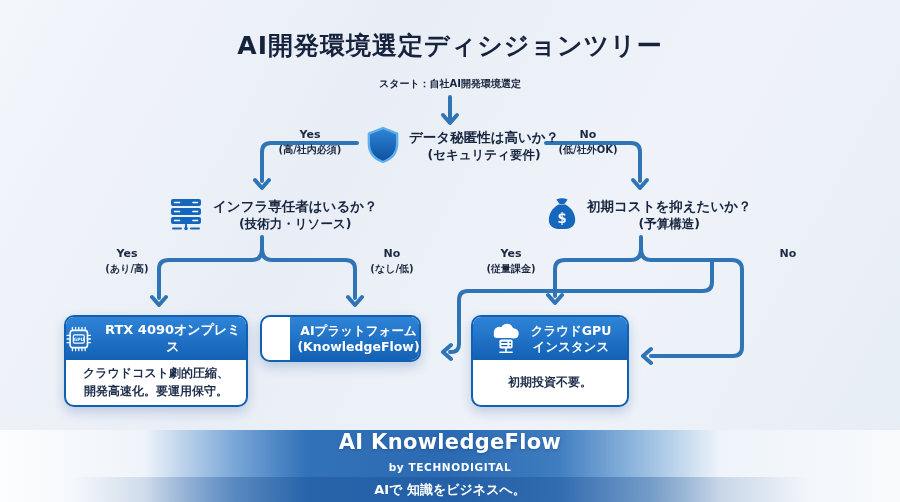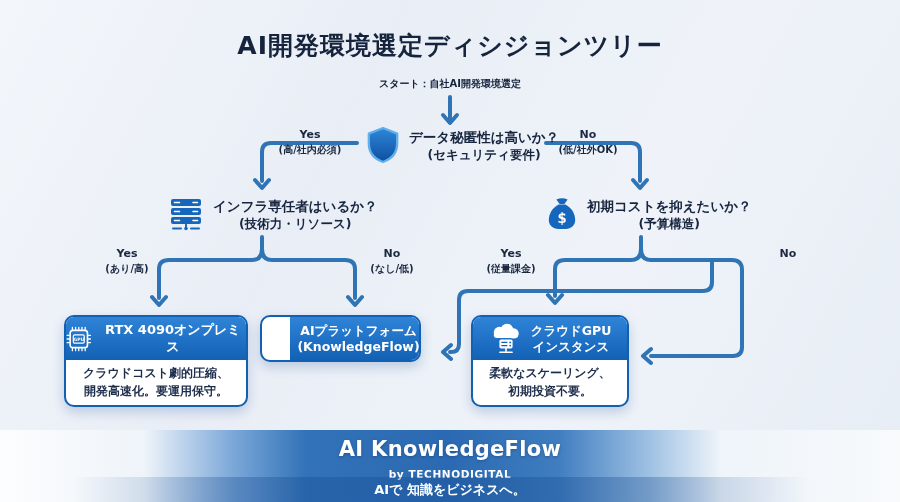--- a/index.html
+++ b/index.html
@@ -40,21 +40,21 @@
     height:45px; display:flex; flex-direction:column; justify-content:center;
     text-align:center; font-size:12px; font-weight:700; color:#1d2d4c; line-height:1.45;
   }
   .obox .bd span { display:block; }
   .footer {
     position:absolute; left:0; bottom:0; width:900px; height:72px;
     background:linear-gradient(90deg,#fcfdfe 0%,#eff4fa 16%,#7aa7d8 26%,#3272b8 34%,#2b6ab2 50%,#3f7dc0 62%,#9dc0e2 72%,#eef4fa 80%,#f8fafc 100%);
   }
   .footer-inner {
     position:absolute; inset:0; display:flex; flex-direction:column; align-items:center;
-    padding-top:7px; color:#fff;
+    color:#fff;
   }
   .brand { font-size:21px; font-weight:800; letter-spacing:.3px; text-shadow:0 1px 3px rgba(10,40,90,.35); }
   .byline { font-size:10.5px; font-weight:600; letter-spacing:.6px; margin-top:7px; }
   .tagline-strip {
     position:absolute; left:0; bottom:0; width:100%; height:25px;
     background:linear-gradient(90deg,rgba(16,68,138,0) 8%,rgba(16,68,138,.30) 26%,rgba(16,68,138,.30) 72%,rgba(16,68,138,0) 90%);
     display:flex; align-items:center; justify-content:center;
     font-size:13px; font-weight:700; color:#fff;
   }
 </style>
@@ -220,21 +220,20 @@
           <path d="M18,27 V30"></path>
           <path d="M11.5,31 H24.5"></path>
         </g>
       </svg>
       <div class="t">
         <span>クラウドGPU</span>
         <span>インスタンス</span>
       </div>
     </div>
     <div class="bd">
-      <span>柔軟なスケーリング、</span>
       <span>初期投資不要。</span>
     </div>
   </div>
 
   <div class="footer">
     <div class="footer-inner">
       <div class="brand">AI KnowledgeFlow</div>
       <div class="byline">by TECHNODIGITAL</div>
     </div>
     <div class="tagline-strip">

